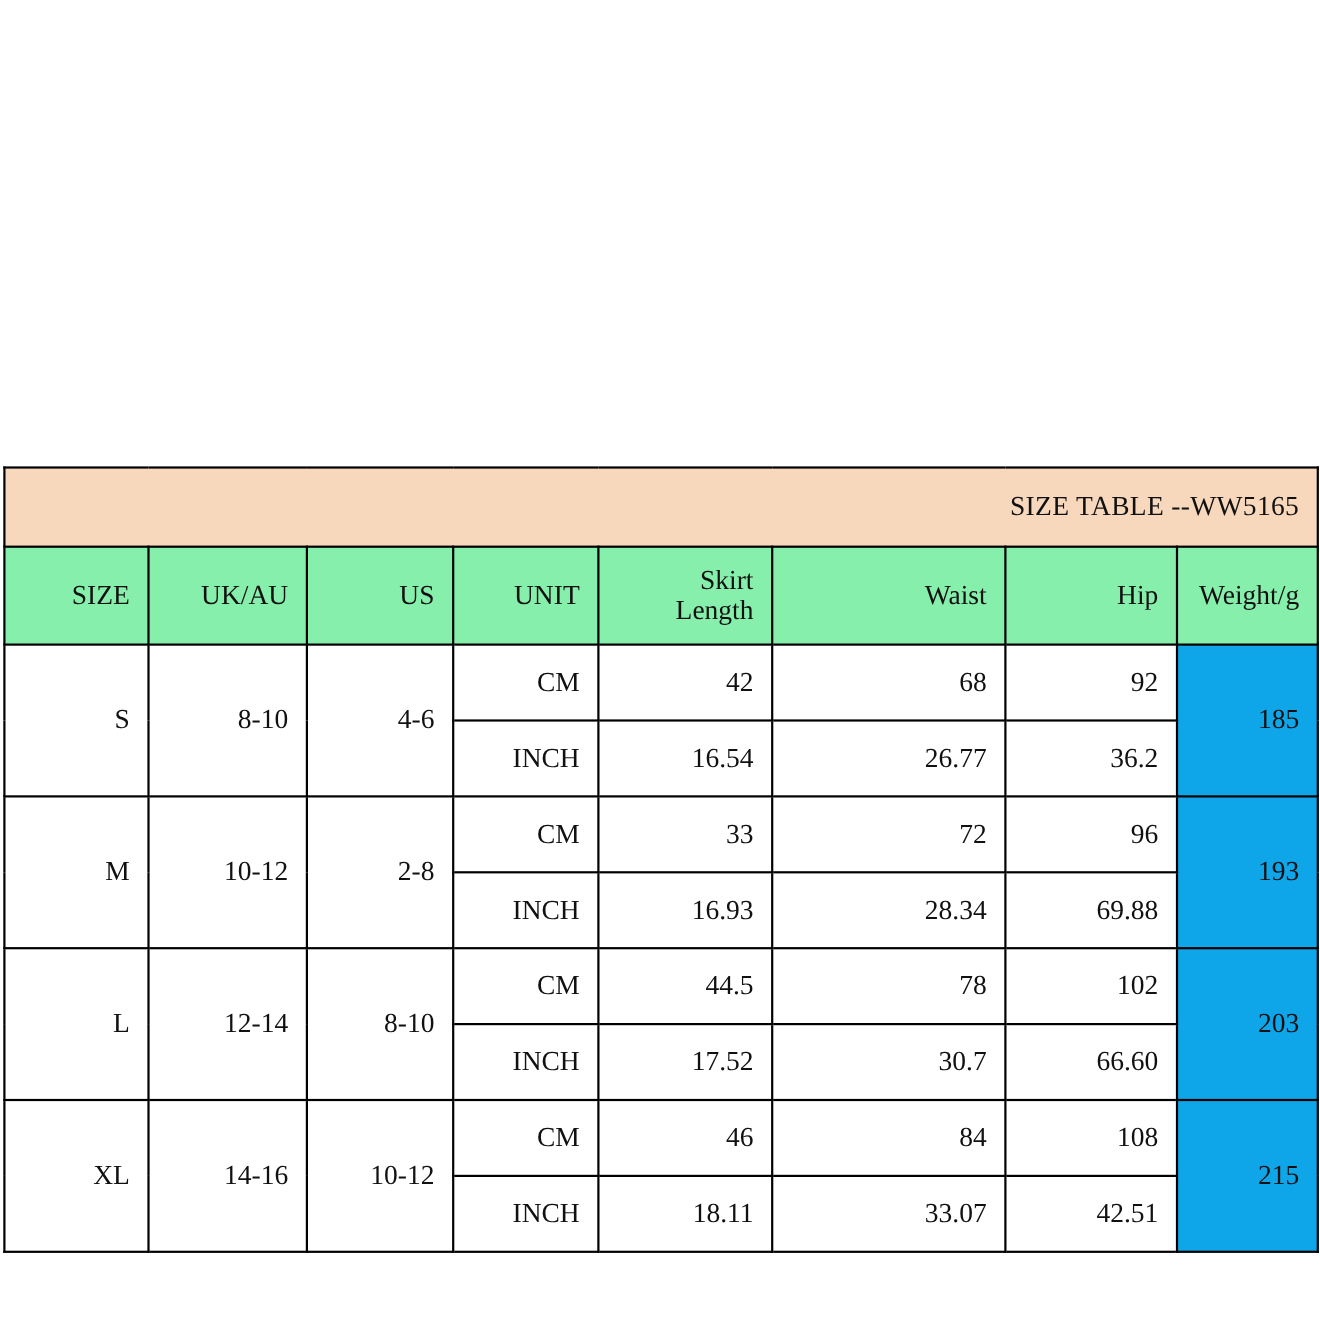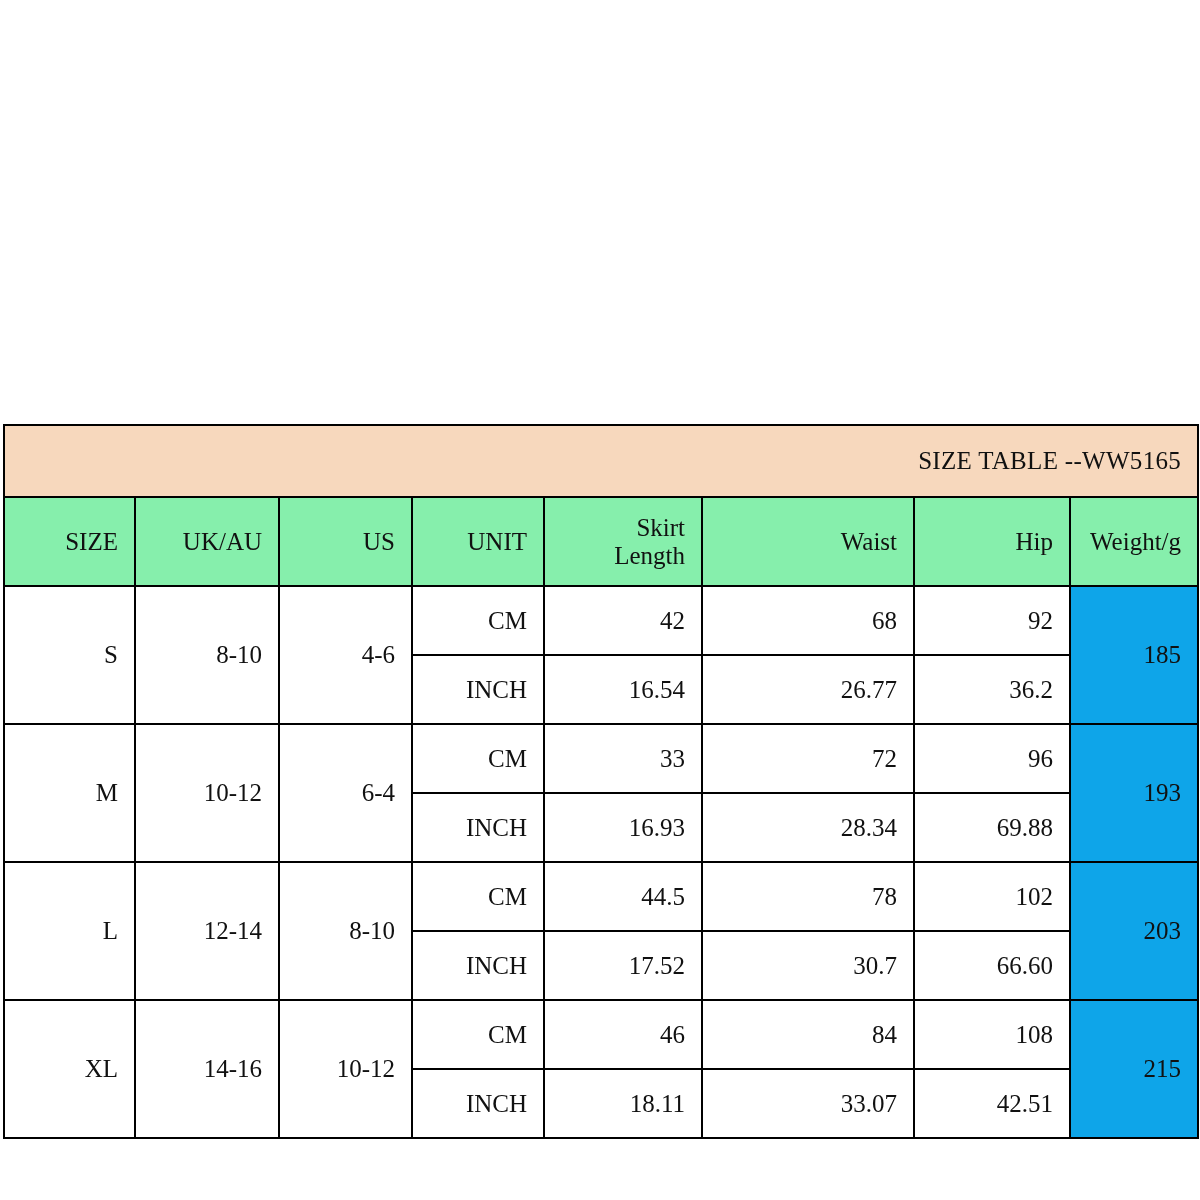--- a/index.html
+++ b/index.html
@@ -119,21 +119,21 @@
         <tr>
           <td class="unit-cell">INCH</td>
           <td class="val-cell">16.54</td>
           <td class="val-cell">26.77</td>
           <td class="val-cell">36.2</td>
         </tr>
 
         <tr>
           <td class="label-cell" rowspan="2">M</td>
           <td class="label-cell" rowspan="2">10-12</td>
-          <td class="label-cell" rowspan="2">6-4</td>
+          <td class="label-cell" rowspan="2">2-8</td>
           <td class="unit-cell">CM</td>
           <td class="val-cell">33</td>
           <td class="val-cell">72</td>
           <td class="val-cell">96</td>
           <td class="weight-cell" rowspan="2">193</td>
         </tr>
         <tr>
           <td class="unit-cell">INCH</td>
           <td class="val-cell">16.93</td>
           <td class="val-cell">28.34</td>

